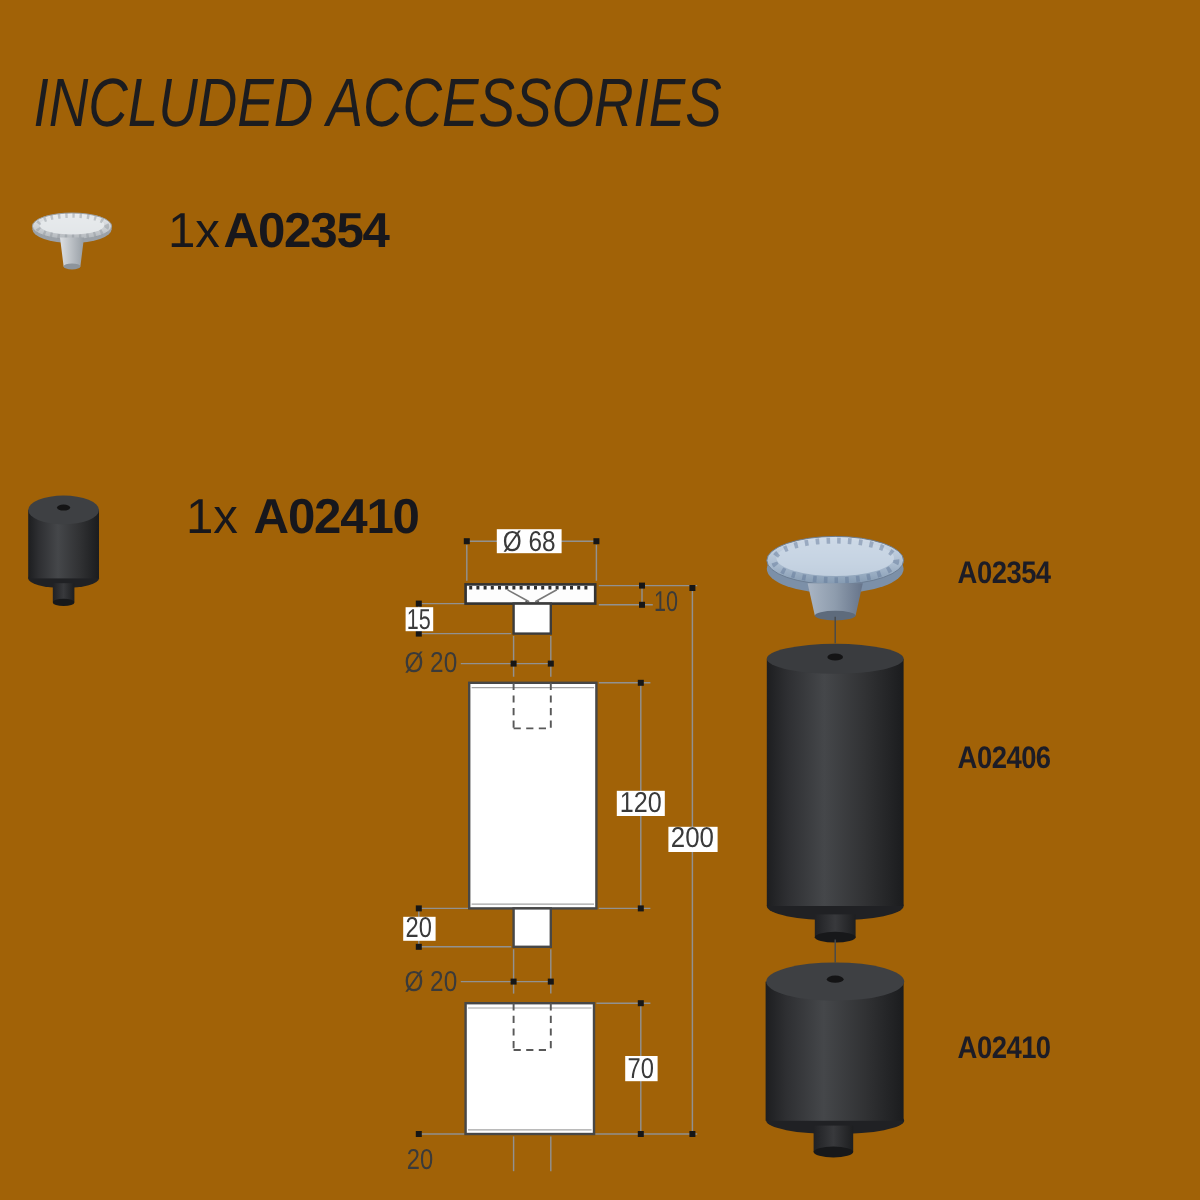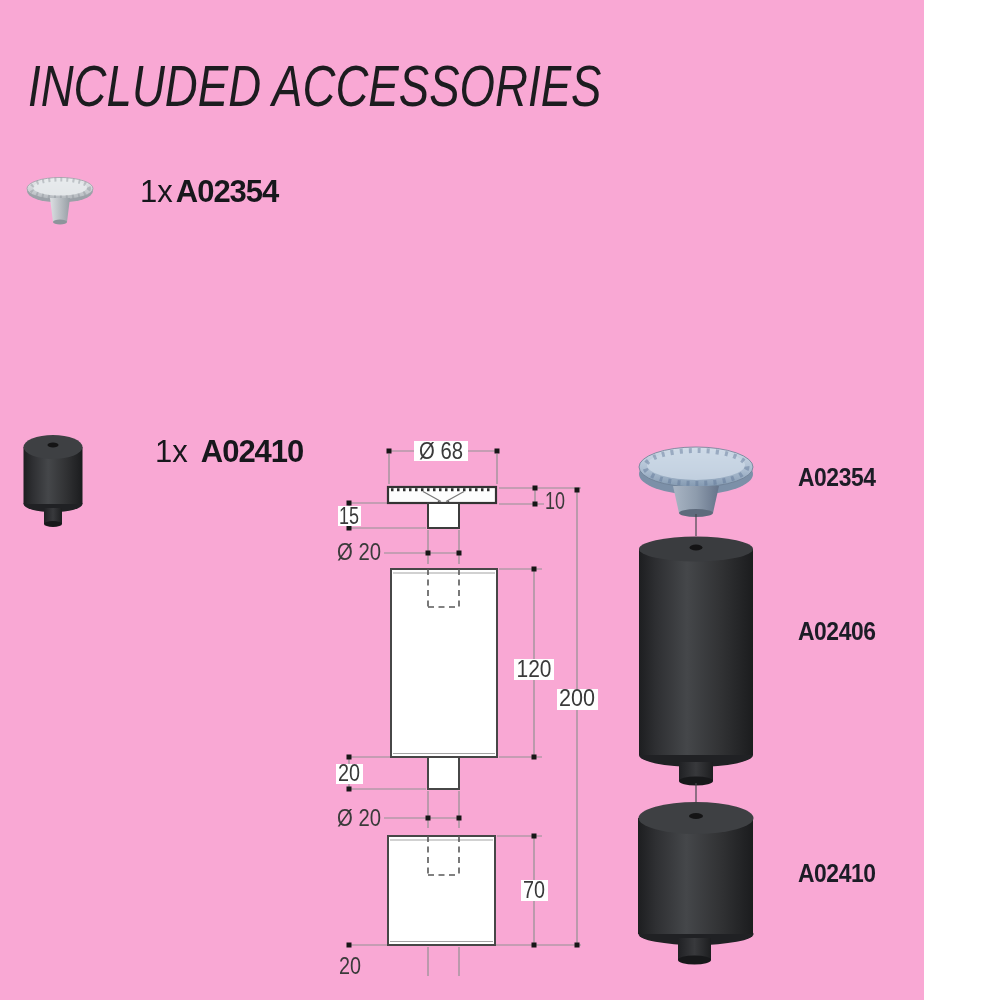--- a/index.html
+++ b/index.html
@@ -1,31 +1,31 @@
 <!DOCTYPE html>
 <html><head>
 <meta charset="utf-8">
 <style>
   html,body{margin:0;padding:0;background:#fff;}
-  .page{position:relative;width:924px;height:1000px;background:#f9a8d4;overflow:hidden;
+  .page{position:relative;width:1000px;height:1000px;background:#a16207;overflow:hidden;
         font-family:"Liberation Sans",sans-serif;color:#1b1b1e;}
   .page-title{position:absolute;left:28px;top:53px;margin:0;
         font-size:57px;font-weight:400;font-style:italic;letter-spacing:0px;
         transform:scaleX(0.80);transform-origin:left top;white-space:nowrap;color:#1c1c1f;}
   .item{position:absolute;}
-  .item .item-text{position:absolute;white-space:nowrap;font-size:31px;line-height:44px;color:#17171c;}
+  .item .item-text{position:absolute;white-space:nowrap;font-size:41px;line-height:44px;color:#17171c;}
   .item .qty{font-weight:400;}
   .item .part{font-weight:700;letter-spacing:-1px;}
   .item-1{left:22px;top:174px;}
   .item-1 .item-text{left:118px;top:-4px;}
   .item-1 .part{margin-left:3px;}
   .item-2{left:24px;top:246px;}
   .item-2 .item-text{left:133px;top:41px;}
   .item-2 .part{margin-left:13px;}
-  .item-3{left:22px;top:430px;}
+  .item-3{left:22px;top:408px;}
   .item-3 .item-text{left:133px;top:0px;}
   .item-3 .part{margin-left:13px;}
   .tech-drawing{position:absolute;left:320px;top:438px;}
   .exploded{position:absolute;left:620px;top:430px;}
   .part-label{position:absolute;left:798px;font-size:26px;font-weight:700;
         letter-spacing:-0.5px;color:#1c1c26;transform:scaleX(0.88);transform-origin:left top;
         white-space:nowrap;}
   .label-1{top:462px;}
   .label-2{top:616px;}
   .label-3{top:858px;}

